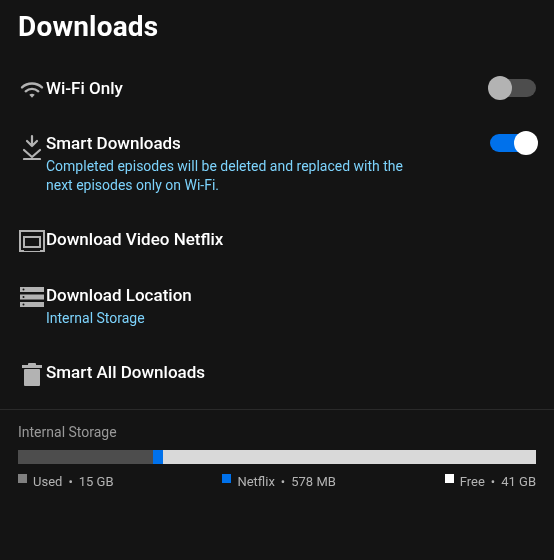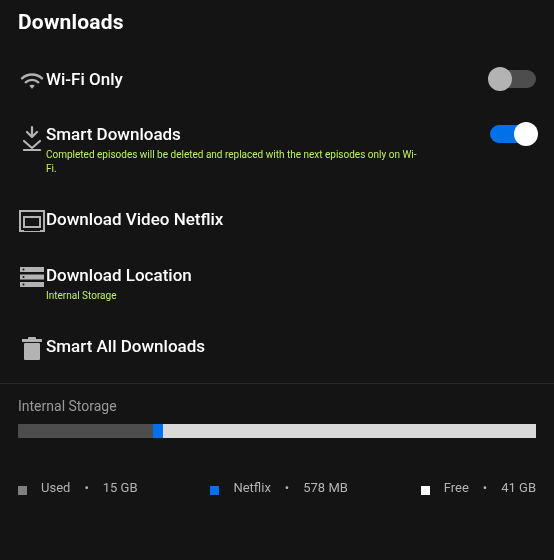--- a/index.html
+++ b/index.html
@@ -7,21 +7,21 @@
   body {
     background: #141414;
     font-family: -apple-system, BlinkMacSystemFont, "Segoe UI", Roboto, Helvetica, Arial, sans-serif;
     color: #fff;
     overflow: hidden;
   }
   .header {
     padding: 10px 18px 18px 18px;
   }
   .header h1 {
-    font-size: 21px;
+    font-size: 28px;
     font-weight: 700;
     letter-spacing: 0.2px;
   }
   .list { }
   .row {
     display: flex;
     align-items: flex-start;
     padding: 16px 18px;
   }
   .row .icon {
@@ -36,22 +36,22 @@
     flex: 1;
     min-width: 0;
   }
   .title {
     font-size: 17px;
     font-weight: 500;
     color: #fff;
     line-height: 1.35;
   }
   .subtitle {
-    font-size: 10px;
-    color: #bef264;
+    font-size: 14px;
+    color: #7dd3fc;
     line-height: 1.4;
     margin-top: 2px;
     max-width: 380px;
   }
   .control {
     flex: 0 0 auto;
     display: flex;
     align-items: center;
     padding-top: 2px;
   }
@@ -100,23 +100,22 @@
   .seg-free { background: #d9d9d9; }
   .legend {
     display: flex;
     justify-content: space-between;
     margin-top: 10px;
     font-size: 13px;
     color: #b3b3b3;
   }
   .legend-item {
     display: flex;
-    align-items: flex-end;
-    gap: 14px;
-    margin-top: 32px;
+    align-items: flex-start;
+    gap: 6px;
   }
   .swatch {
     width: 9px;
     height: 9px;
     display: inline-block;
   }
   .swatch.used { background: #808080; }
   .swatch.netflix { background: #0071eb; }
   .swatch.free { background: #fff; }
   .dot { color: #b3b3b3; }

